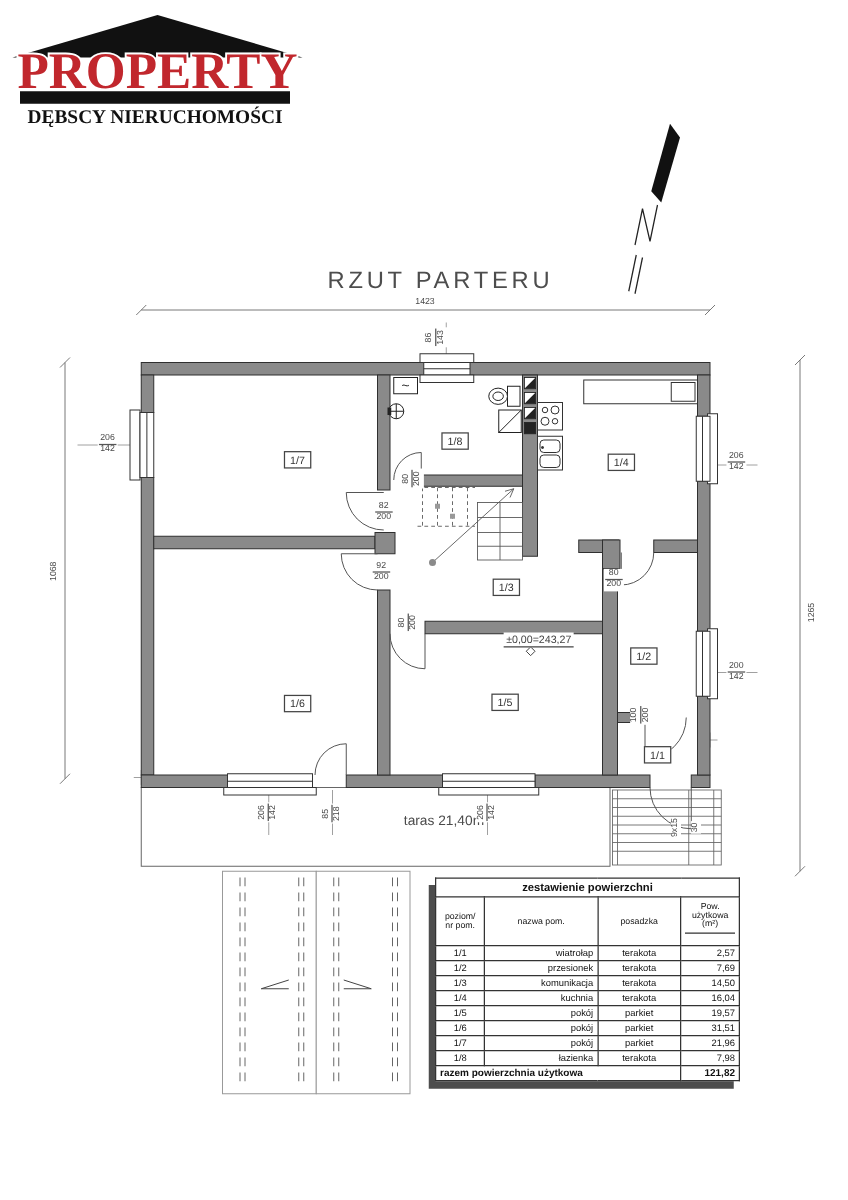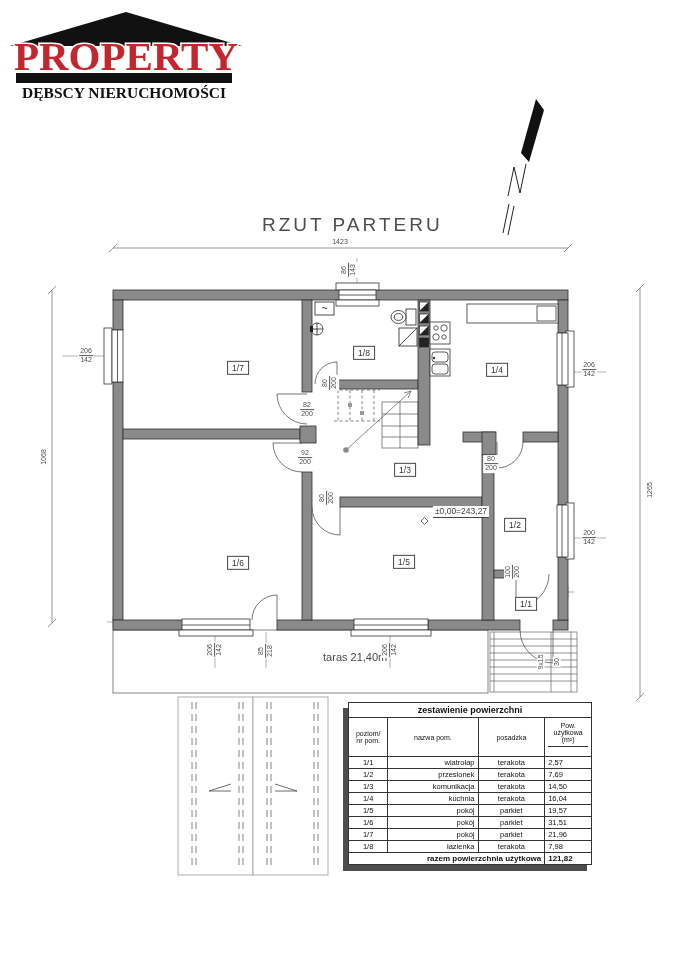--- a/index.html
+++ b/index.html
@@ -24,21 +24,21 @@
   
   .areas{position:absolute;left:348px;top:702px;width:244px;z-index:4;
      background:#fff;border:1.4px solid #222;box-shadow:-5px 6px 0 #4d4d4d;
      border-collapse:collapse;font-size:7.5px;color:#111;}
   .areas td,.areas th{border:0.8px solid #333;padding:1px 3px;font-weight:normal;margin-left:38px;}
   .areas .t-title td{font-weight:bold;font-size:9px;text-align:center;padding:2px;}
   .areas .hd td{text-align:center;font-size:7px;height:36px;vertical-align:middle;}
   .areas .c-no{width:34px;text-align:center;}
   .areas .c-name{width:92px;text-align:right;}
   .areas .c-floor{width:66px;text-align:center;}
-  .areas .c-area{width:42px;}
+  .areas .c-area{width:42px;text-align:right;}
   .areas .ft td{font-weight:bold;font-size:8px;}
   .hdr-sub{border-top:0.8px solid #333;margin-top:3px;height:6px;}
 </style>
 </head>
 <body>
 
 <div id="stage">
 
   <svg class="logo" width="240" height="100" viewBox="0 0 240 100">
     <polygon points="120,6 4,40 236,40" fill="#111"></polygon>
@@ -219,21 +219,21 @@
 
   <div class="room" style="left:238px;top:368px">1/7</div>
   <div class="room" style="left:364px;top:353px">1/8</div>
   <div class="room" style="left:497px;top:370px">1/4</div>
   <div class="room" style="left:405px;top:470px">1/3</div>
   <div class="room" style="left:238px;top:563px">1/6</div>
   <div class="room" style="left:404px;top:562px">1/5</div>
   <div class="room" style="left:515px;top:525px">1/2</div>
   <div class="room" style="left:526px;top:604px">1/1</div>
 
-  <div class="elev" style="left:461px;top:512px">±0,00=243,27</div>
+  <div class="elev" style="left:431px;top:512px">±0,00=243,27</div>
   <div class="terrace-label" style="left:313px;top:657px">taras 21,40m²</div>
 
   <div class="dimnum" style="left:340px;top:242px">
     <span>1423</span>
     </div>
   <div class="dimnum rot" style="left:44px;top:457px">
     <span>1068</span>
     </div>
   <div class="dimnum rot" style="left:650px;top:490px">
     <span>1265</span>
@@ -356,19 +356,19 @@
       <td class="c-floor">parkiet</td>
       <td class="c-area">21,96</td>
         </tr>
     <tr>
       <td class="c-no">1/8</td>
       <td class="c-name">łazienka</td>
       <td class="c-floor">terakota</td>
       <td class="c-area">7,98</td>
         </tr>
     <tr class="ft">
-      <td colspan="3" style="text-align:right">razem powierzchnia użytkowa</td>
+      <td colspan="3" style="text-align:left">razem powierzchnia użytkowa</td>
       <td class="c-area">121,82</td>
     </tr>
   </tbody>
     </table>
 
 </div>
 
 </body></html>

